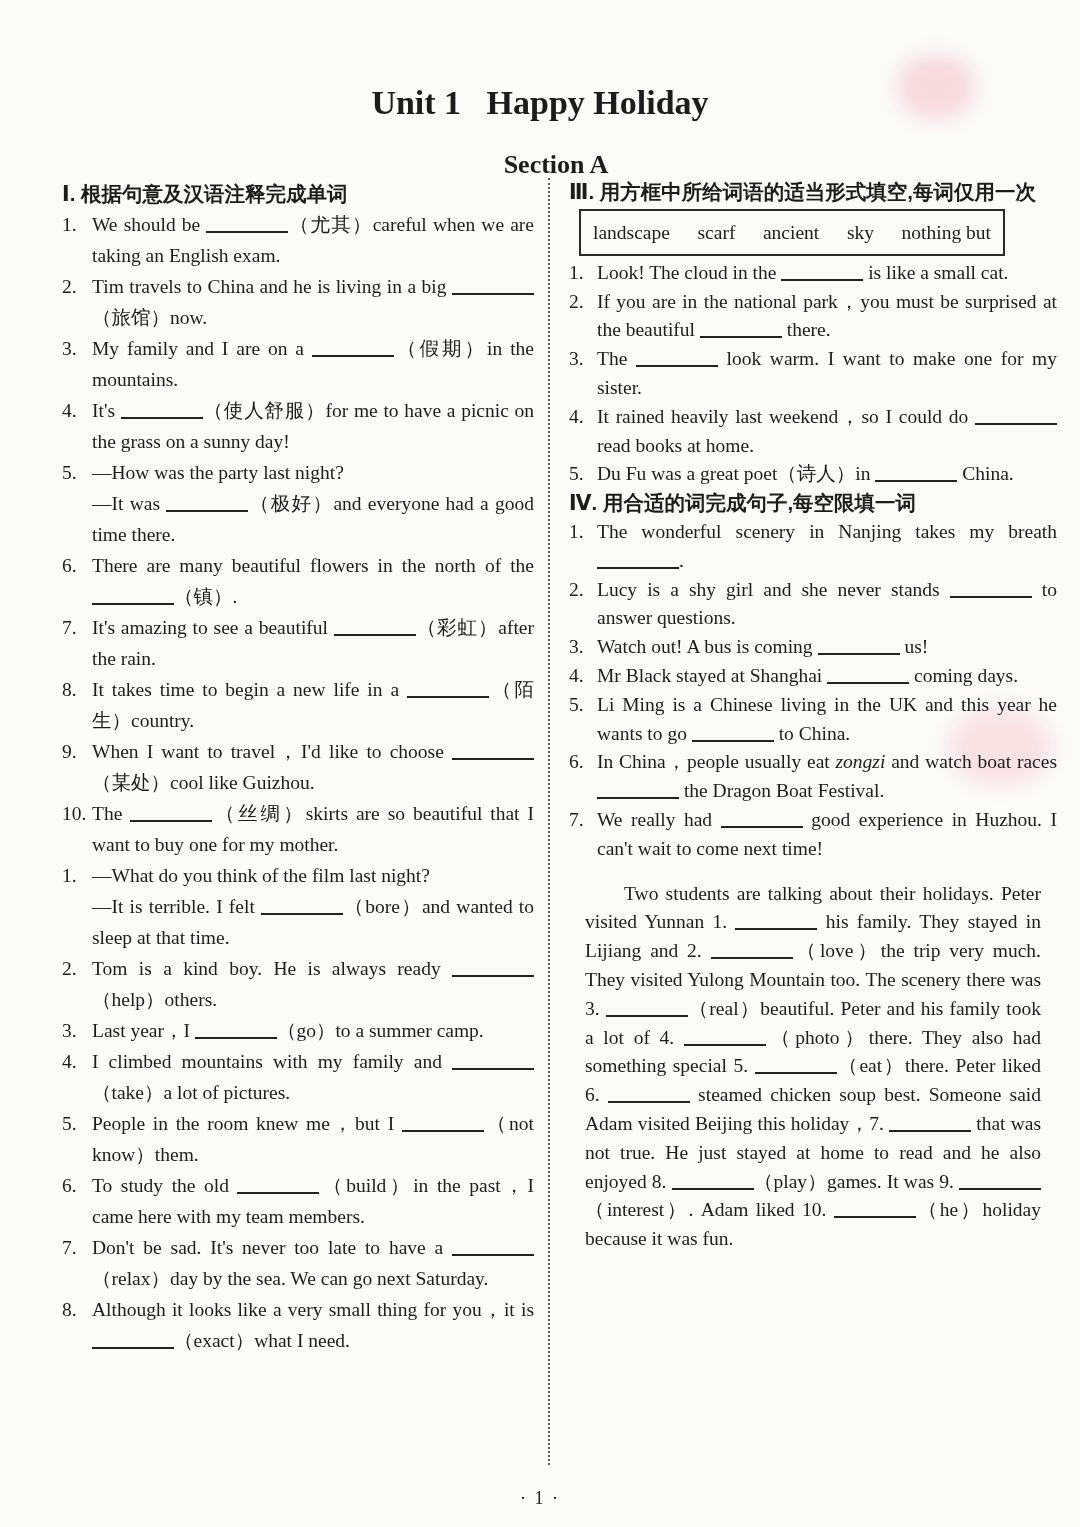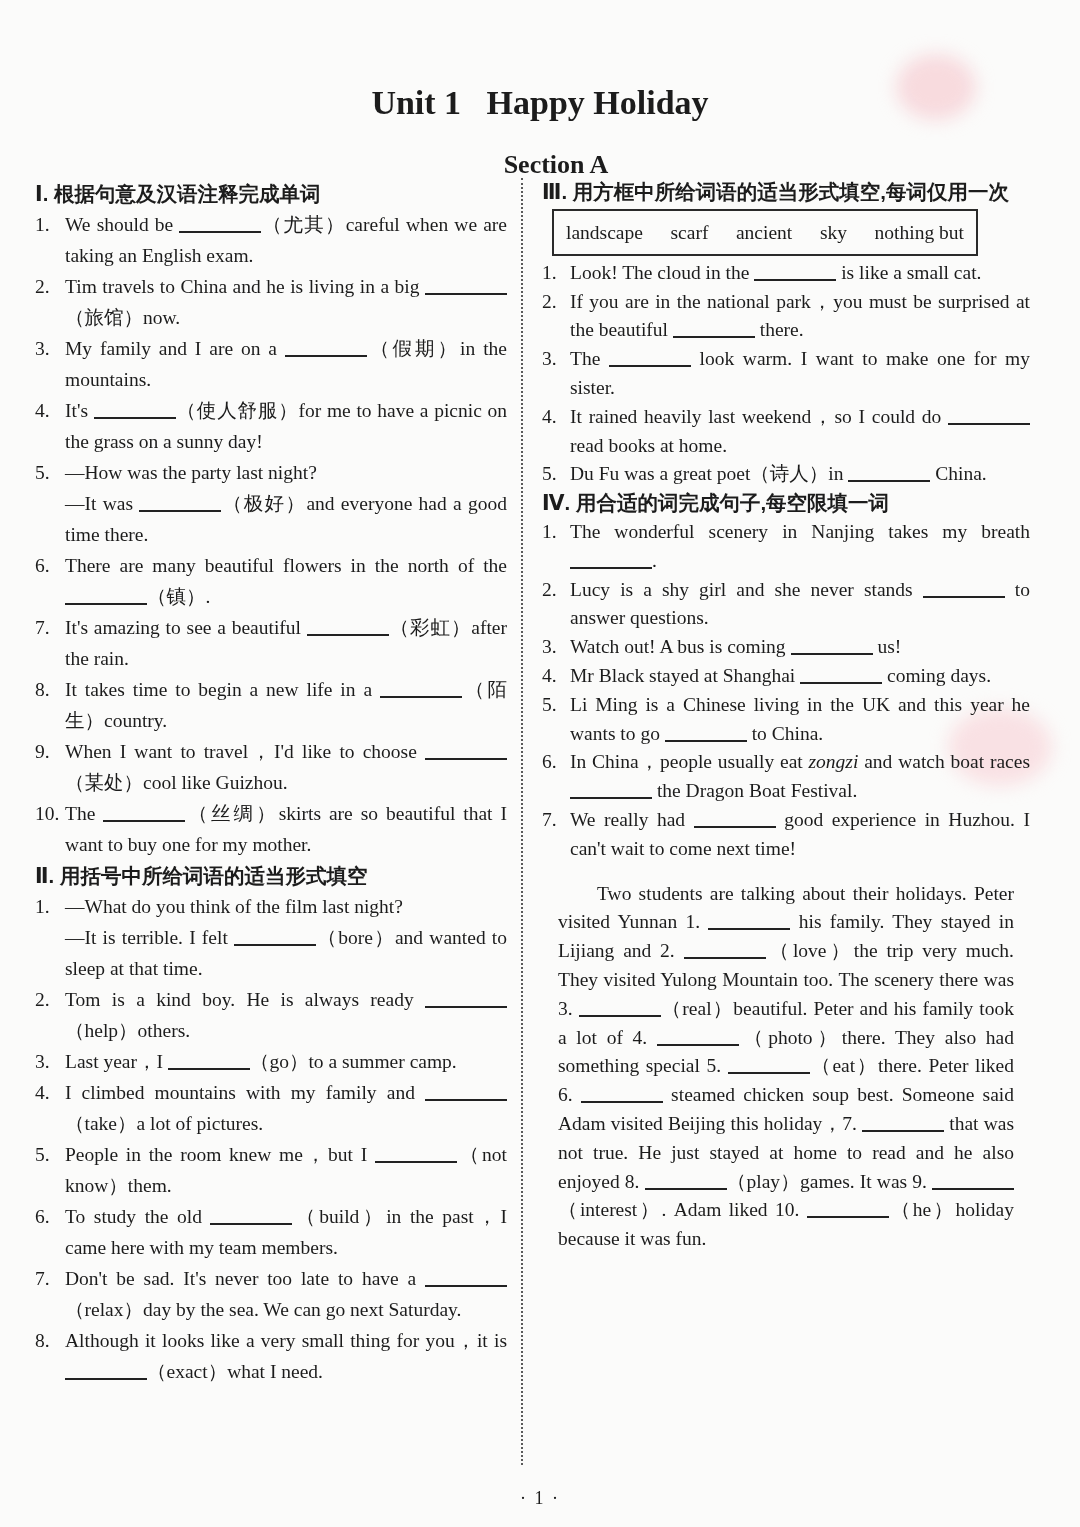--- a/index.html
+++ b/index.html
@@ -17,21 +17,21 @@
     position:absolute;top:84px;left:0;width:100%;margin:0;
     text-align:center;font-size:34px;font-weight:700;white-space:pre-wrap;
     font-family:"Liberation Serif","DejaVu Serif",serif;
   }
   .subtitle{
     position:absolute;top:134px;left:0;width:100%;margin:16px;
     text-align:center;font-size:26px;font-weight:700;
     font-family:"Liberation Serif","DejaVu Serif",serif;
   }
   .columns{
-    position:absolute;top:178px;left:35px;width:995px;
+    position:absolute;top:178px;left:62px;width:995px;
     display:flex;align-items:stretch;min-height:1287px;
   }
   .col{box-sizing:border-box;}
   .col-1{width:486px;padding-right:14px;font-size:19.5px;line-height:31px;}
   .col-2{flex:1;border-left:2px dotted #5a5a5a;padding-left:19px;font-size:19.5px;line-height:28.8px;}
   .sec-header{
     font-family:"Liberation Sans","DejaVu Sans",sans-serif;
     font-weight:700;font-size:20.5px;text-align:justify;
   }
   .item{position:relative;padding-left:30px;text-align:justify;margin:0;}
@@ -75,21 +75,20 @@
           <div class="item"><span class="num">3.</span><span>My family and I are on a </span><span class="blank"></span><span>（假期）in the mountains.</span></div>
           <div class="item"><span class="num">4.</span><span>It's </span><span class="blank"></span><span>（使人舒服）for me to have a picnic on the grass on a sunny day!</span></div>
           <div class="item"><span class="num">5.</span><span>—How was the party last night?</span><br><span>—It was </span><span class="blank"></span><span>（极好）and everyone had a good time there.</span></div>
           <div class="item"><span class="num">6.</span><span>There are many beautiful flowers in the north of the </span><span class="blank"></span><span>（镇）.</span></div>
           <div class="item"><span class="num">7.</span><span>It's amazing to see a beautiful </span><span class="blank"></span><span>（彩虹）after the rain.</span></div>
           <div class="item"><span class="num">8.</span><span>It takes time to begin a new life in a </span><span class="blank"></span><span>（陌生）country.</span></div>
           <div class="item"><span class="num">9.</span><span>When I want to travel，I'd like to choose </span><span class="blank"></span><span>（某处）cool like Guizhou.</span></div>
           <div class="item"><span class="num">10.</span><span>The </span><span class="blank"></span><span>（丝绸）skirts are so beautiful that I want to buy one for my mother.</span></div>
         </section>
         <section class="sec">
-          <div class="sec-header">Ⅱ. 用括号中所给词语的适当形式填空</div>
           <div class="item"><span class="num">1.</span><span>—What do you think of the film last night?</span><br><span>—It is terrible. I felt </span><span class="blank"></span><span>（bore）and wanted to sleep at that time.</span></div>
           <div class="item"><span class="num">2.</span><span>Tom is a kind boy. He is always ready </span><span class="blank"></span><span>（help）others.</span></div>
           <div class="item"><span class="num">3.</span><span>Last year，I </span><span class="blank"></span><span>（go）to a summer camp.</span></div>
           <div class="item"><span class="num">4.</span><span>I climbed mountains with my family and </span><span class="blank"></span><span>（take）a lot of pictures.</span></div>
           <div class="item"><span class="num">5.</span><span>People in the room knew me，but I </span><span class="blank"></span><span>（not know）them.</span></div>
           <div class="item"><span class="num">6.</span><span>To study the old </span><span class="blank"></span><span>（build）in the past，I came here with my team members.</span></div>
           <div class="item"><span class="num">7.</span><span>Don't be sad. It's never too late to have a </span><span class="blank"></span><span>（relax）day by the sea. We can go next Saturday.</span></div>
           <div class="item"><span class="num">8.</span><span>Although it looks like a very small thing for you，it is </span><span class="blank"></span><span>（exact）what I need.</span></div>
         </section>
       </div>

